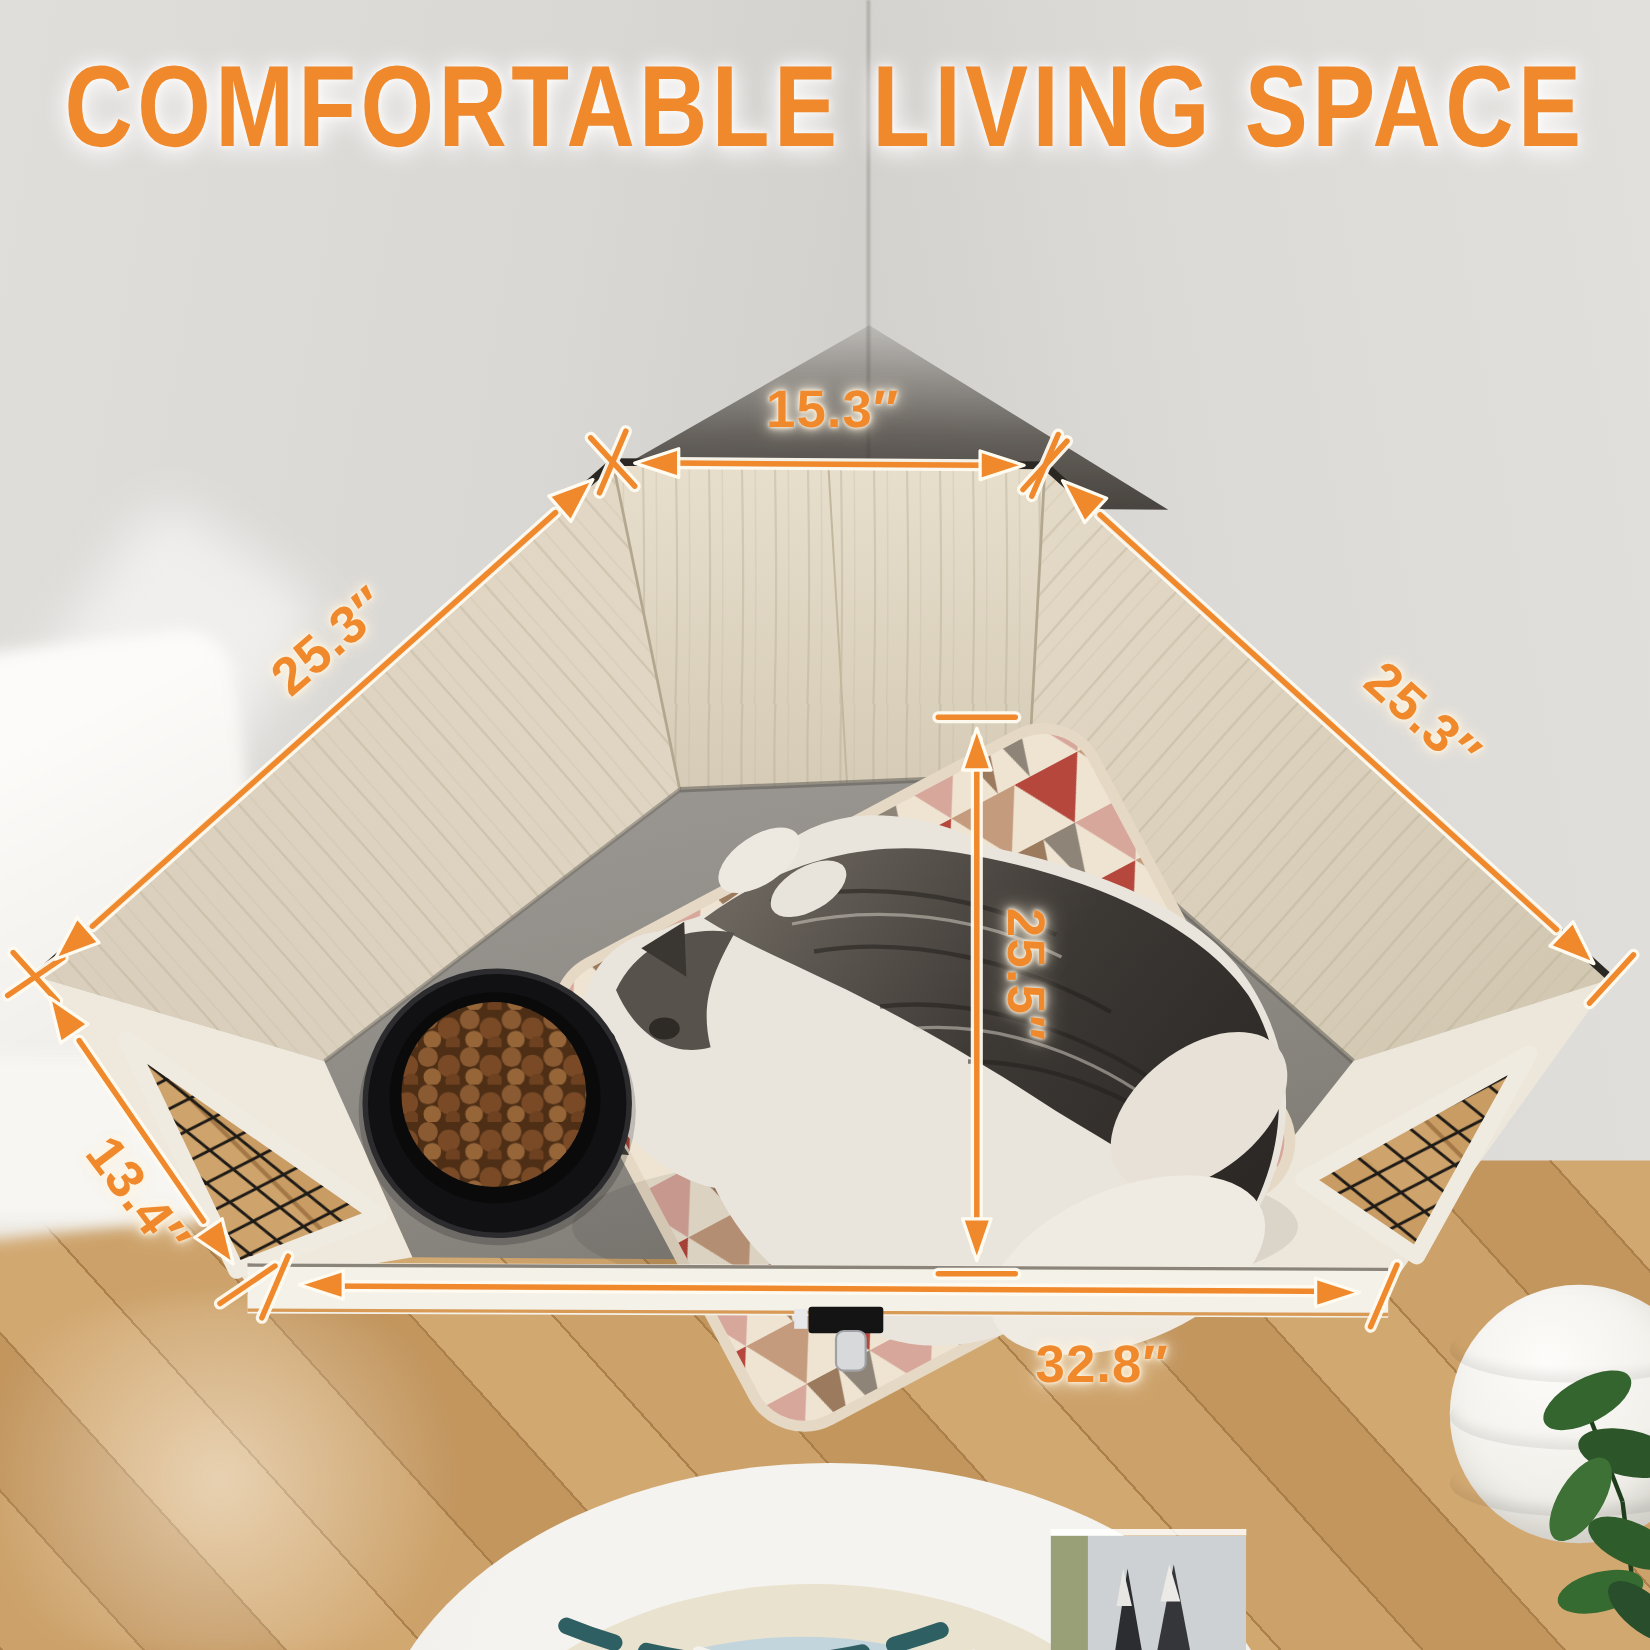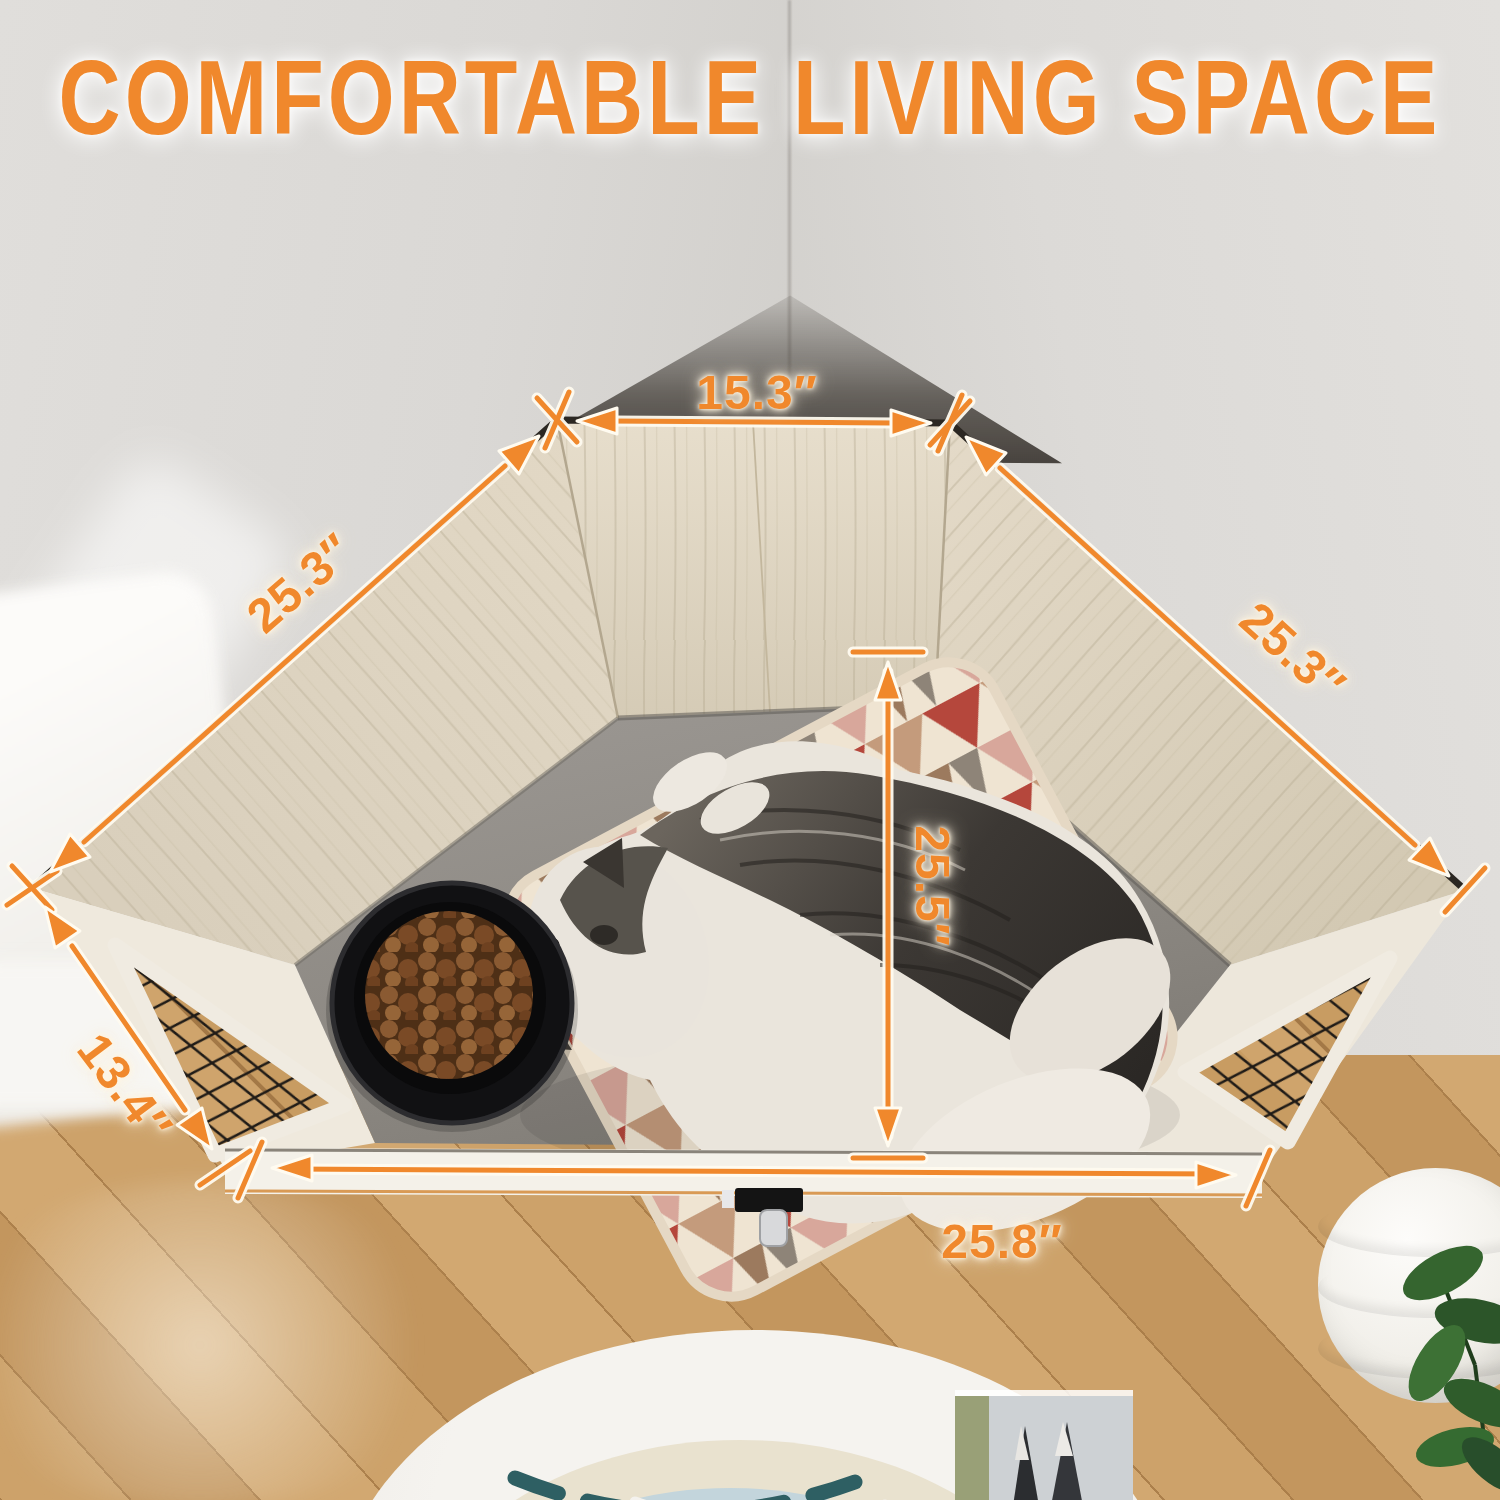--- a/index.html
+++ b/index.html
@@ -308,20 +308,20 @@
       <polygon points="1449,876 1430,838 1409,860"></polygon>
     <polygon points="888,662 875,700 901,700"></polygon>
       <polygon points="888,1146 875,1108 901,1108"></polygon>
     <polygon points="45,907 80,931 55,948"></polygon>
       <polygon points="212,1149 202,1108 177,1125"></polygon>
     <polygon points="272,1168 312,1155 312,1181"></polygon>
       <polygon points="1236,1175 1196,1162 1196,1188"></polygon>
   </g>
 </svg>
 
-<div class="dim" style="left:757px;top:373px;transform:translate(-50%,-50%);margin-top:19px;">15.3″</div>
+<div class="dim" style="left:757px;top:373px;transform:translate(-50%,-50%);">15.3″</div>
 <div class="dim" style="left:300px;top:583px;transform:translate(-50%,-50%) rotate(-41deg);">25.3″</div>
 <div class="dim" style="left:1293px;top:652px;transform:translate(-50%,-50%) rotate(42deg);">25.3″</div>
 <div class="dim" style="left:932px;top:886px;transform:translate(-50%,-50%) rotate(90deg);">25.5″</div>
 <div class="dim" style="left:125px;top:1088px;transform:translate(-50%,-50%) rotate(53deg);">13.4″</div>
-<div class="dim" style="left:1002px;top:1241px;transform:translate(-50%,-50%);">25.8″</div>
+<div class="dim" style="left:1002px;top:1241px;transform:translate(-50%,-50%);">32.8″</div>
 
 <div class="abs" id="page-title">COMFORTABLE LIVING SPACE</div>
 
 </body></html>

